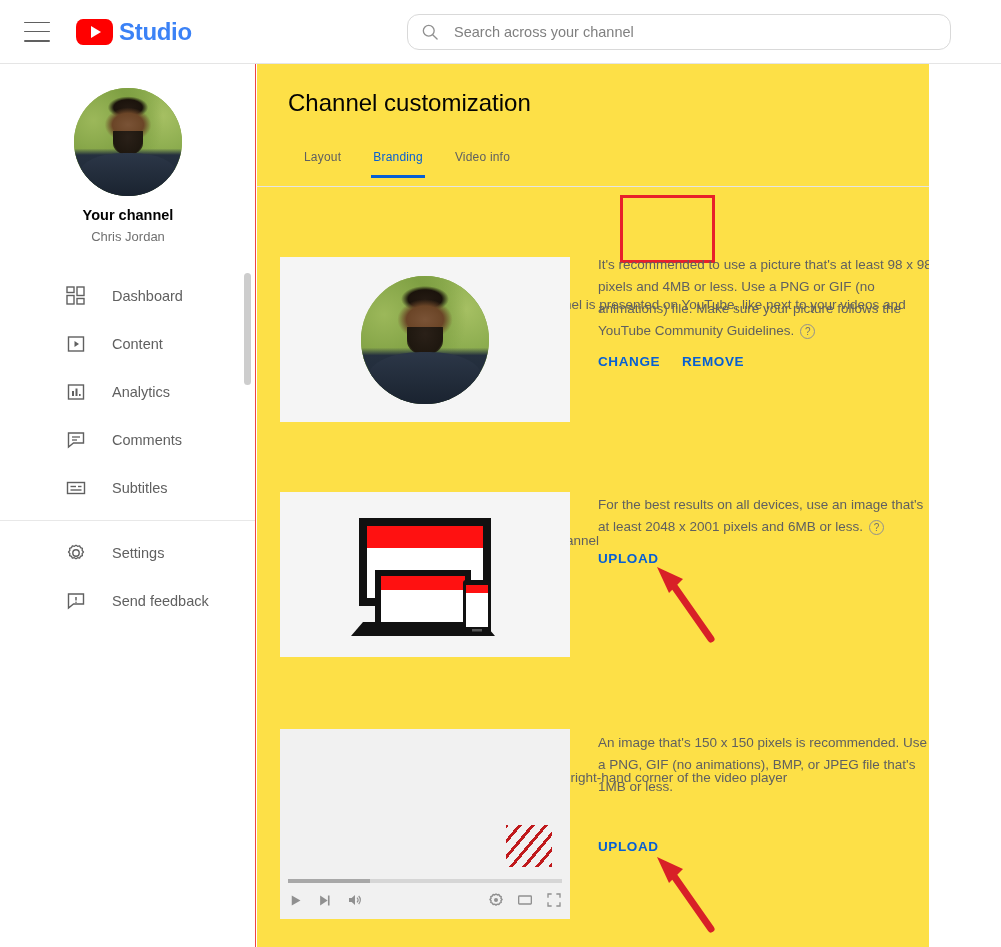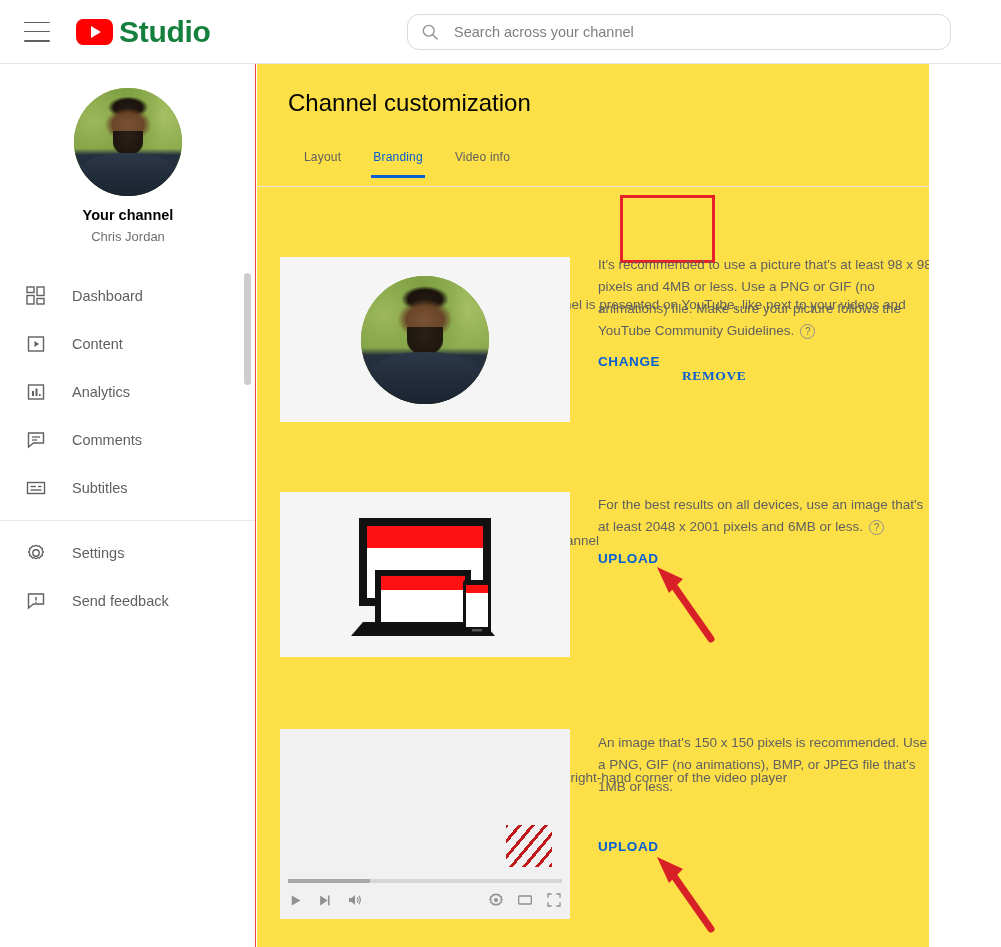--- a/index.html
+++ b/index.html
@@ -30,21 +30,21 @@
     width: 37px; height: 26px; background: #ff0000;
     border-radius: 7px / 8px;
     display: flex; align-items: center; justify-content: center;
   }
   .yt-logo .tri {
     width: 0; height: 0; margin-left: 2px;
     border-left: 10px solid #ffffff;
     border-top: 6px solid transparent;
     border-bottom: 6px solid transparent;
   }
-  .brand-text { font-size: 30px; font-weight: bold; color: #15803d; letter-spacing: -0.3px; }
+  .brand-text { font-size: 24px; font-weight: bold; color: #3b82f6; letter-spacing: -0.3px; }
 
   .search-wrap {
     position: absolute; left: 407px; top: 14px;
     width: 544px; height: 36px;
   }
   .search-box {
     width: 100%; height: 100%;
     border: 1px solid #d9d9d9; border-radius: 12px;
     background: #fff;
     display: flex; align-items: center; padding: 0 12px; gap: 14px;
@@ -97,21 +97,21 @@
     text-align: center; font-size: 14.5px; font-weight: bold; color: #030303;
   }
   .channel-sub {
     position: absolute; top: 165px; left: 0; width: 256px;
     text-align: center; font-size: 13px; color: #707070;
   }
 
   .nav { position: absolute; top: 208px; left: 0; width: 256px; }
   .nav-item {
     display: flex; align-items: center; height: 48px;
-    padding-left: 24px; gap: 24px; cursor: pointer;
+    padding-left: 24px; gap: 24px; cursor: pointer; margin-left: 40px;
   }
   .nav-icon { width: 24px; height: 24px; flex: 0 0 24px; }
   .nav-label { font-size: 14.5px; color: #606060; }
   .nav-divider { height: 1px; background: #e8e8e8; margin: 8px 0; }
 
   .sb-track {
     position: absolute; left: 243px; top: 0; width: 8px; height: 883px;
   }
   .sb-thumb {
     position: absolute; left: 244px; top: 209px;
@@ -335,21 +335,21 @@
         <div class="beard"></div>
         <div class="shoulders"></div>
       </div>
     </div>
   </div>
 
   <div class="info-text" style="top:190px; left:341px;">
     <span>It's recommended to use a picture that's at least 98 x 98 pixels and 4MB or less. Use a PNG or GIF (no animations) file. Make sure your picture follows the YouTube Community Guidelines.</span><span class="help-icon">?</span>
   </div>
   <div class="link-btn" style="top:290px; left:341px;">CHANGE</div>
-  <div class="link-btn" style="top:304px; left:425px;font-family:Liberation Serif, serif;">REMOVE</div>
+  <div class="link-btn" style="top:290px; left:425px;">REMOVE</div>
 
   <div class="section-title" style="top:446px; left:23px;">Banner image</div>
   <div class="section-desc" style="top:469px; left:23px;">This image will appear across the top of your channel</div>
 
   <div class="preview-box" style="top:428px; left:23px; width:290px; height:165px;">
     <div class="devices">
       <svg width="200" height="130" viewBox="0 0 200 130">
 
         <rect x="34" y="8" width="132" height="88" fill="#111111"></rect>
         <rect x="42" y="16" width="116" height="72" fill="#ffffff"></rect>

